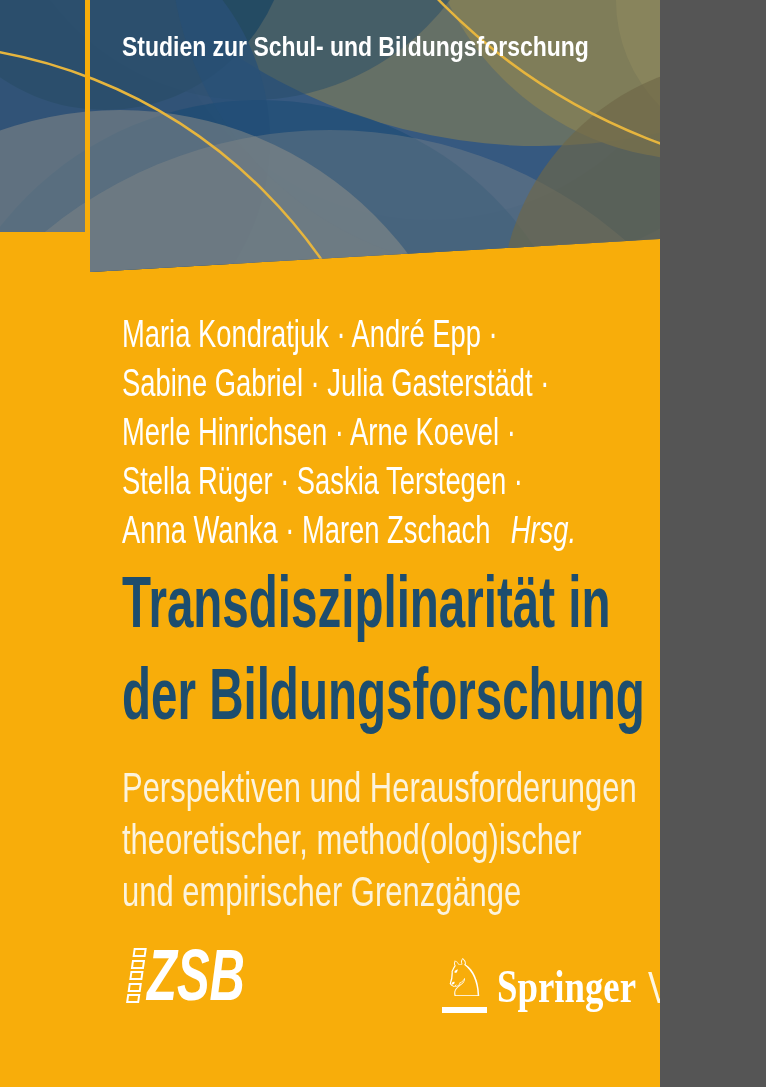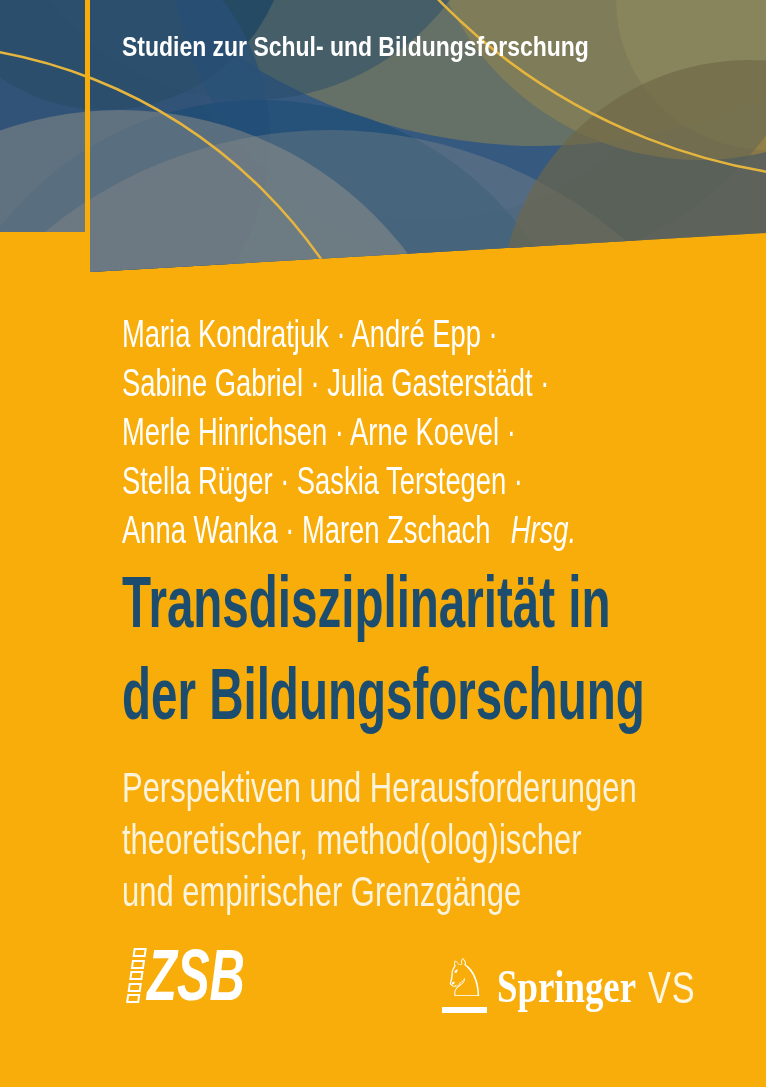--- a/index.html
+++ b/index.html
@@ -1,18 +1,18 @@
 <!DOCTYPE html>
 <html><head>
 <meta charset="utf-8">
 <style>
   html, body { margin: 0; padding: 0; background: #555; }
   .cover {
     position: relative;
-    width: 766px;
+    width: 660px;
     height: 1087px;
     background: #F8AD0A;
     overflow: hidden;
     font-family: "Liberation Sans", "DejaVu Sans", sans-serif;
   }
   .header-svg { position: absolute; top: 0; left: 0; display: block; }
 
   .cond { transform: scaleX(0.72); transform-origin: 0 0; white-space: nowrap; }
 
   .series-title {

